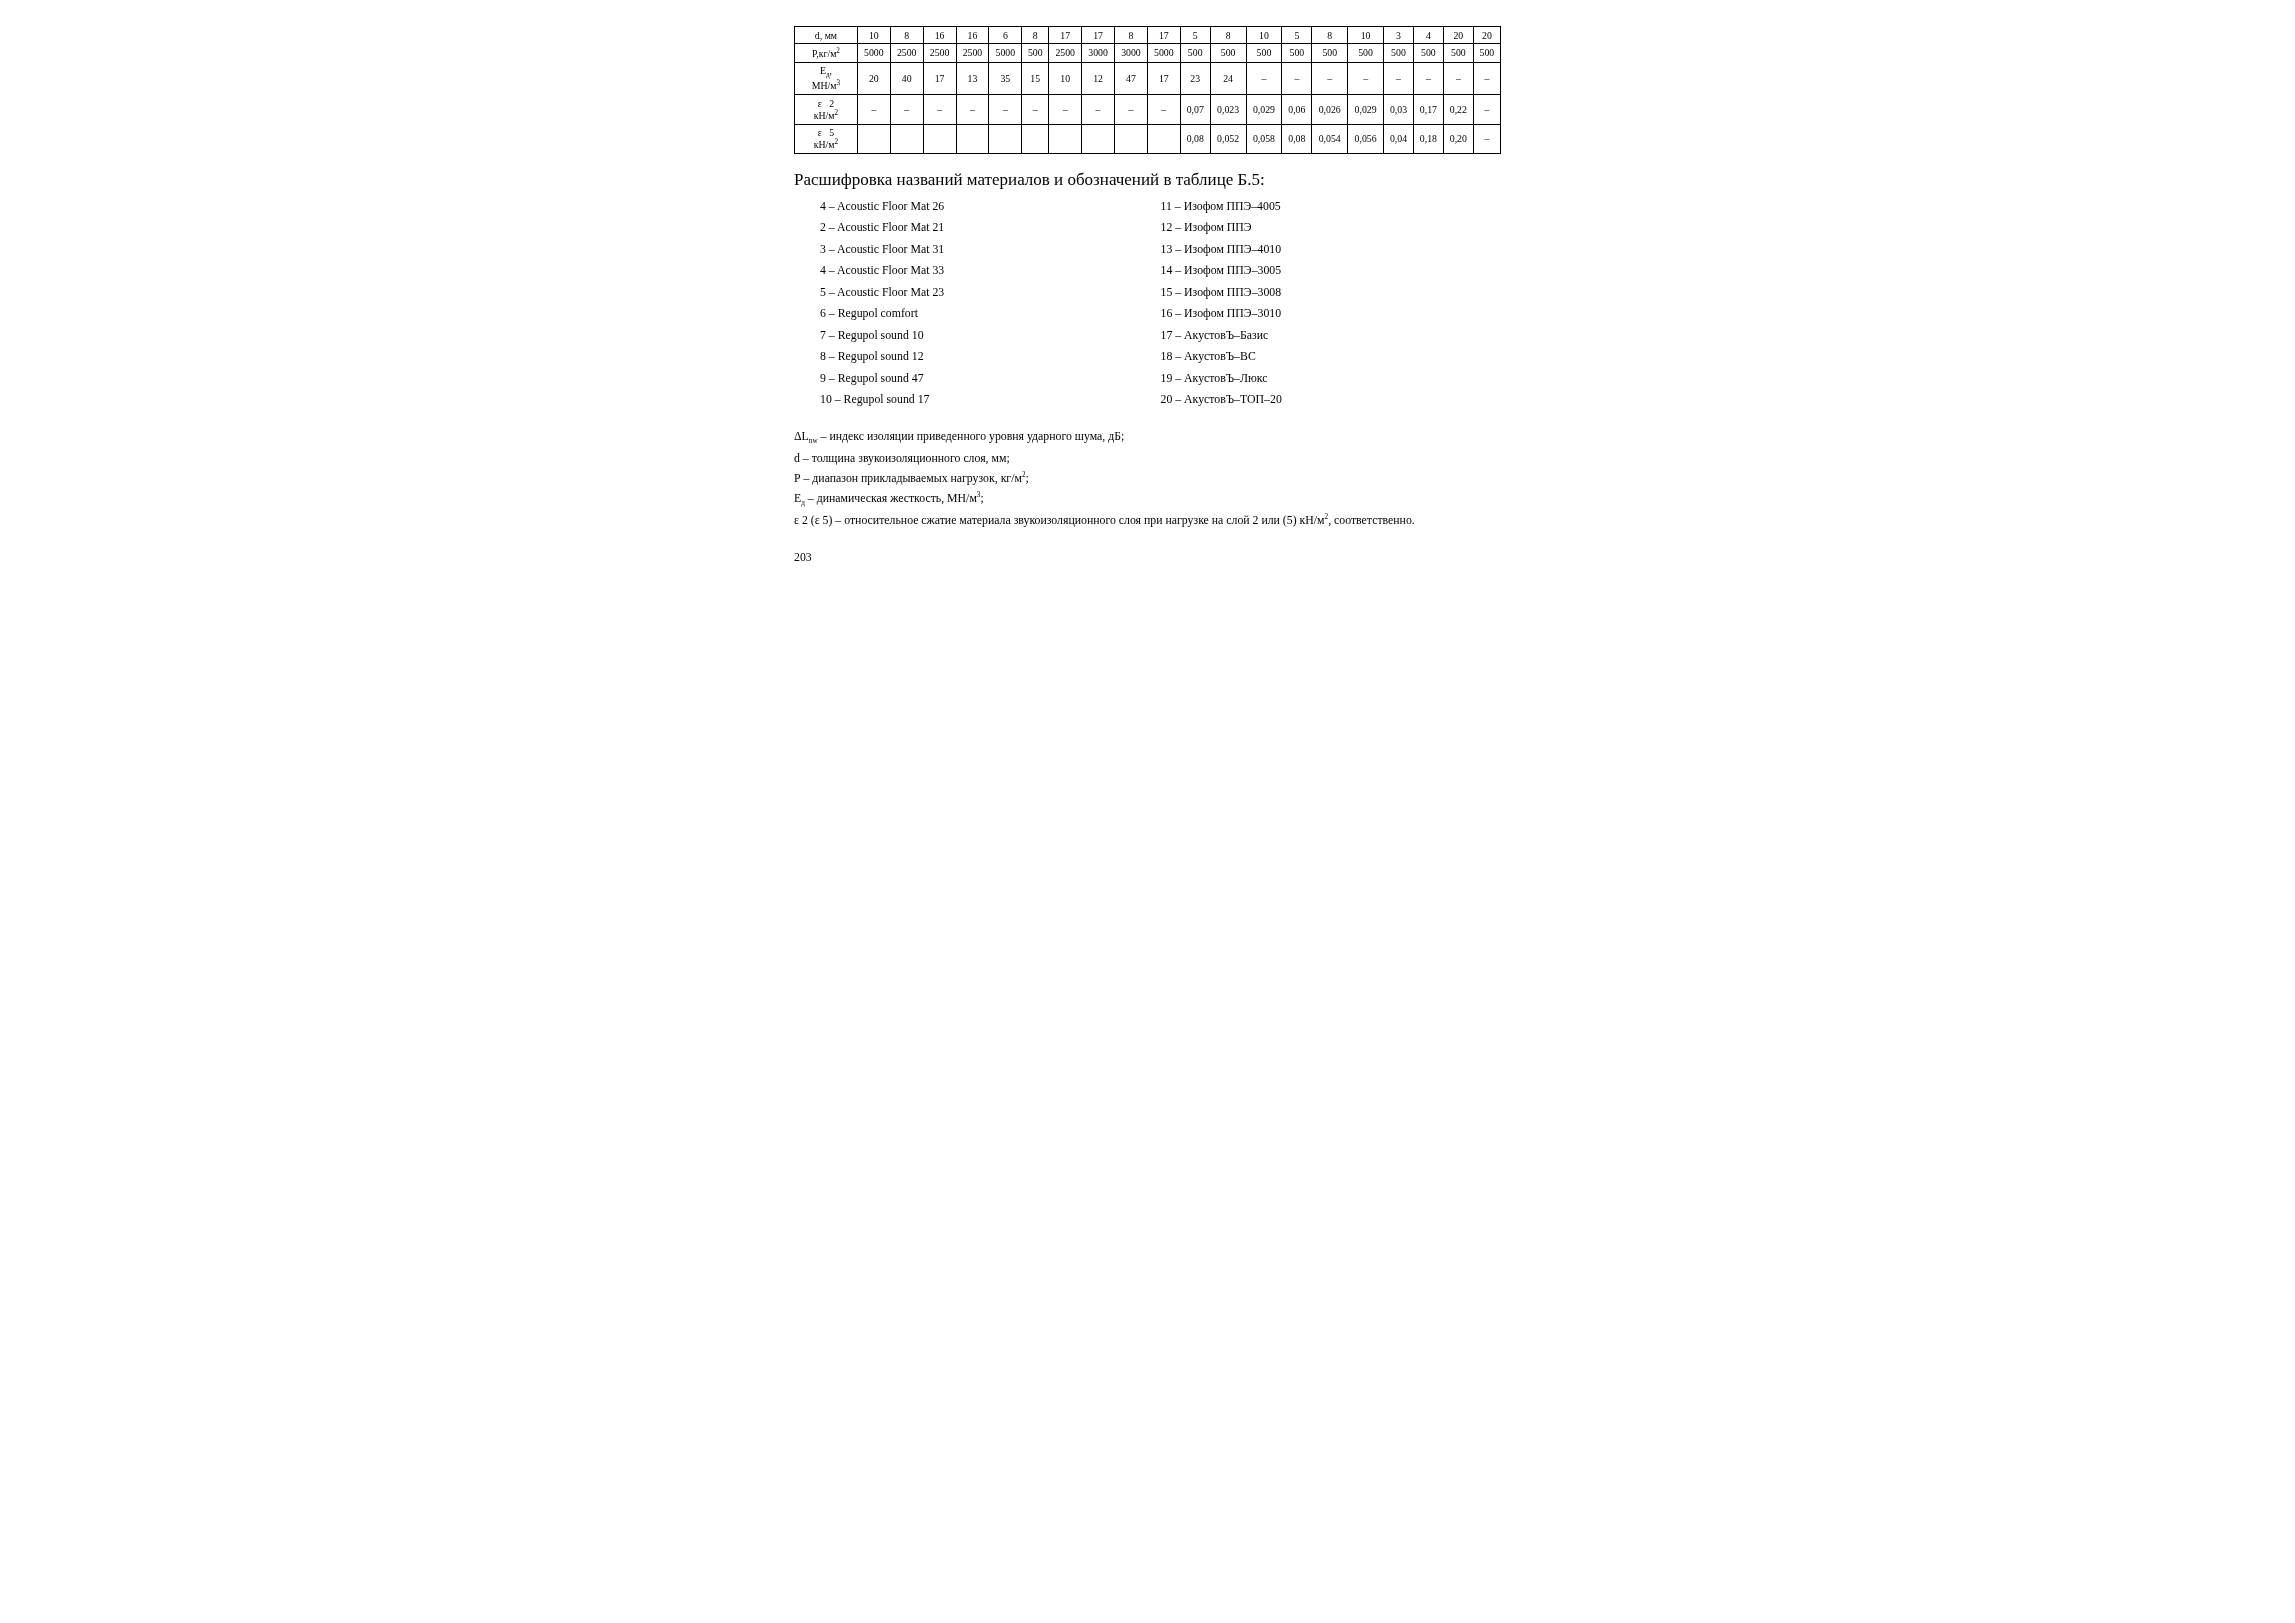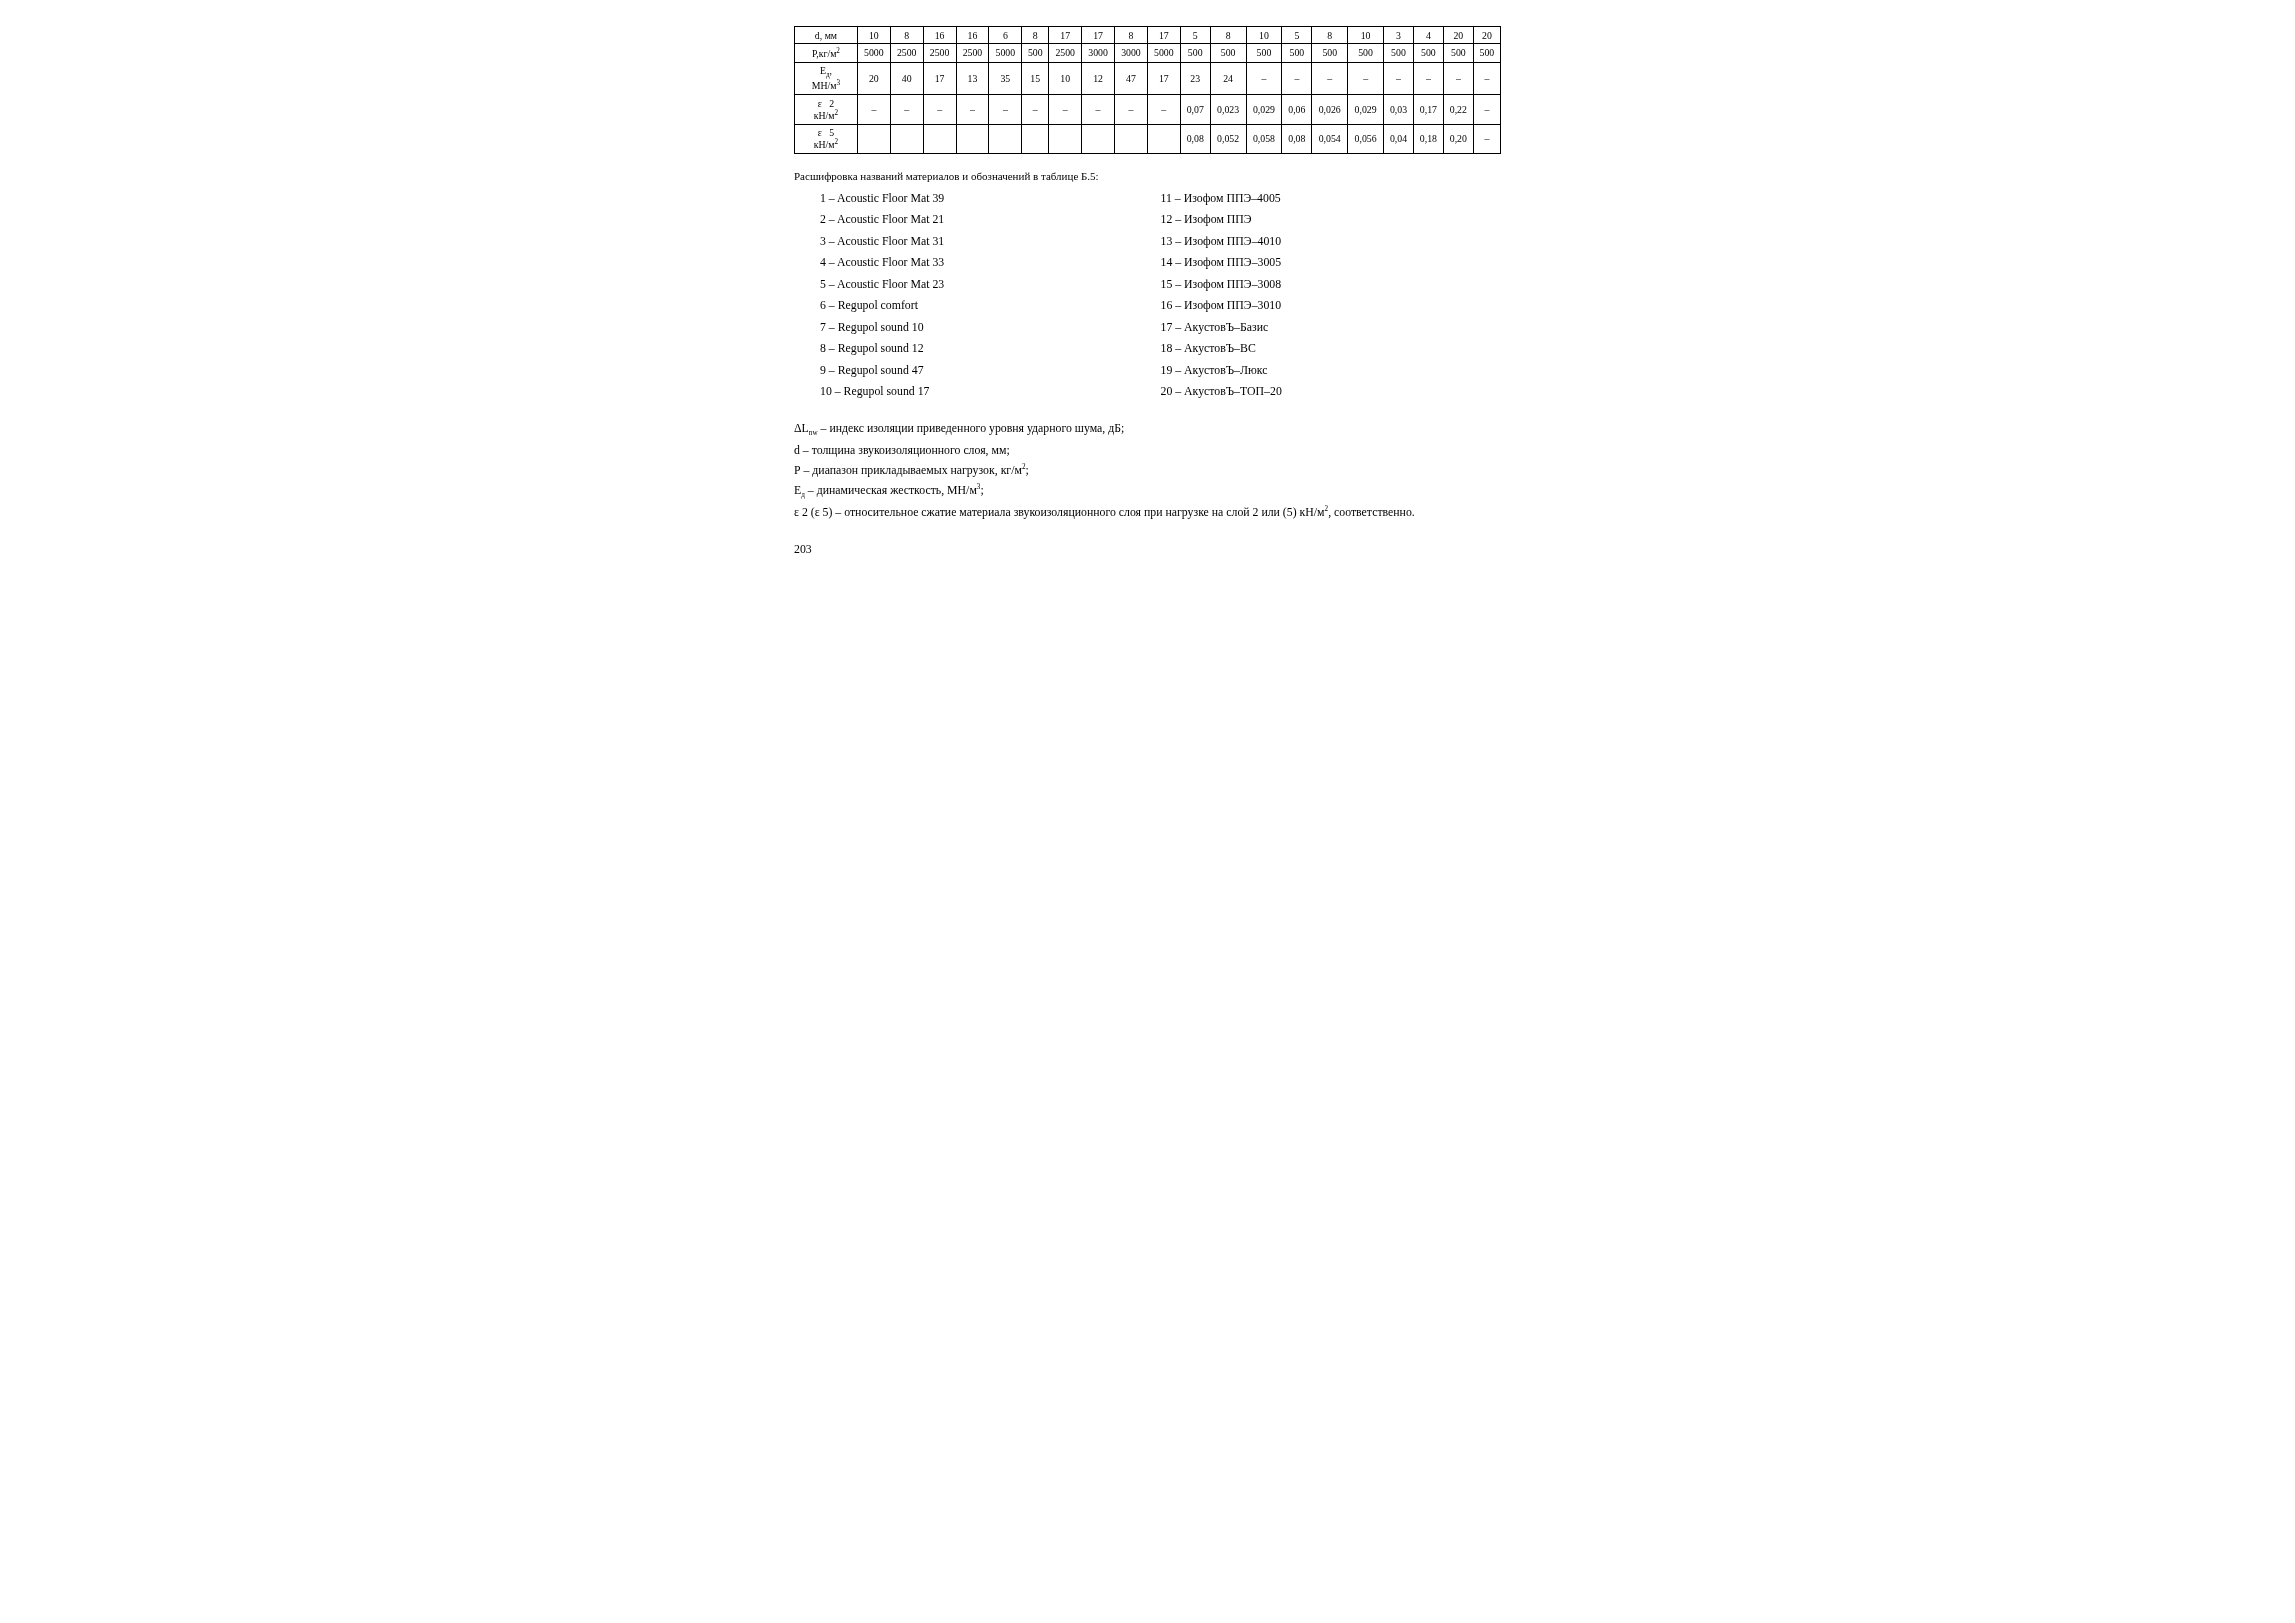--- a/index.html
+++ b/index.html
@@ -29,21 +29,21 @@
     }
     .main-table td.label-cell {
       text-align: center;
       white-space: normal;
       min-width: 52px;
     }
 
     
     .legend-intro {
       margin: 11.8px 0 7.9px 0;
-      font-size: 11px;
+      font-size: 17px;
     }
     .legend-grid {
       display: grid;
       grid-template-columns: 1fr 1fr;
       gap: 3.9px 26px;
       margin: 0 26px;
       font-size: 11.8px;
     }
     .legend-item {
       padding: 1.3px 0;
@@ -194,21 +194,21 @@
       <td>0,20</td>
       <td>–</td>
     </tr>
   </tbody>
 </table>
 
 <p class="legend-intro">Расшифровка названий материалов и обозначений в таблице Б.5:</p>
 
 <div class="legend-grid">
 
-  <div class="legend-item">1 – Acoustic Floor Mat 39</div>
+  <div class="legend-item">4 – Acoustic Floor Mat 26</div>
   <div class="legend-item">11 – Изофом ППЭ–4005</div>
 
   <div class="legend-item">2 – Acoustic Floor Mat 21</div>
   <div class="legend-item">12 – Изофом ППЭ</div>
 
   <div class="legend-item">3 – Acoustic Floor Mat 31</div>
   <div class="legend-item">13 – Изофом ППЭ–4010</div>
 
   <div class="legend-item">4 – Acoustic Floor Mat 33</div>
   <div class="legend-item">14 – Изофом ППЭ–3005</div>

